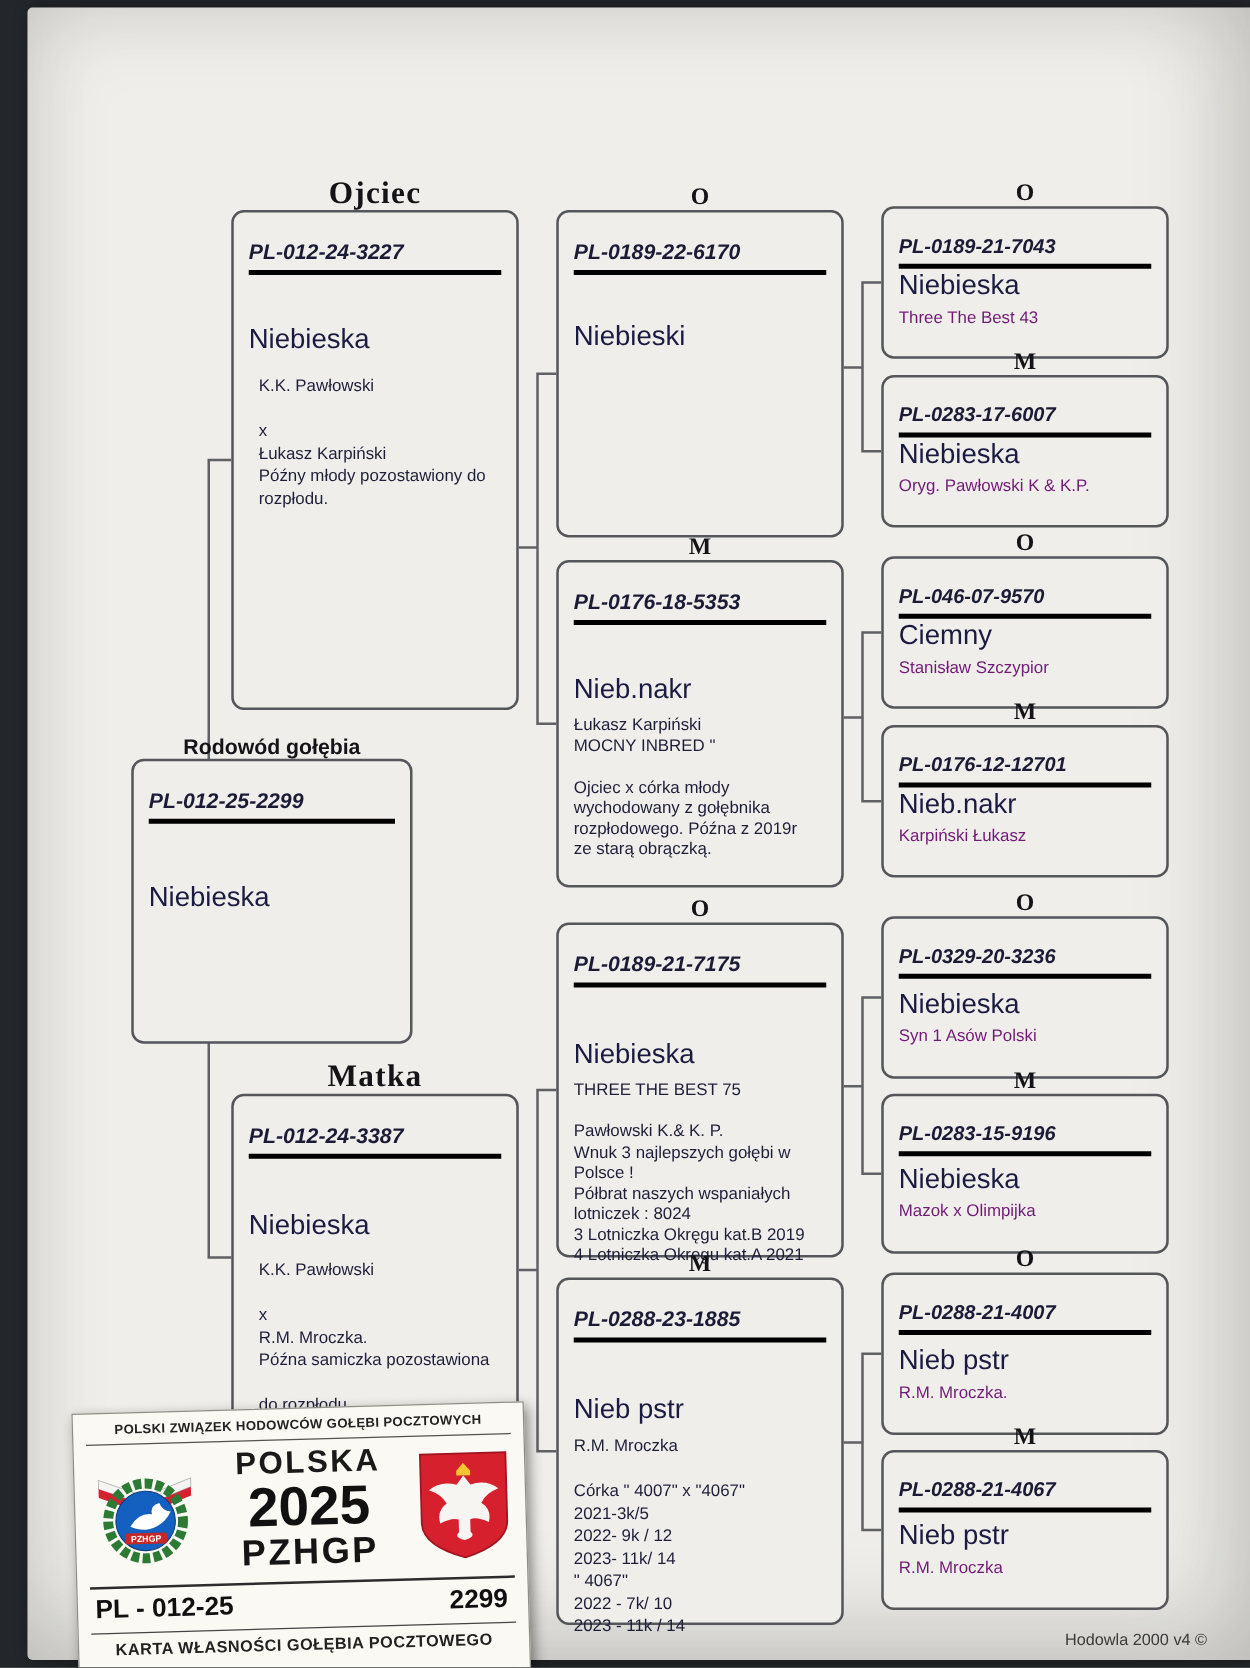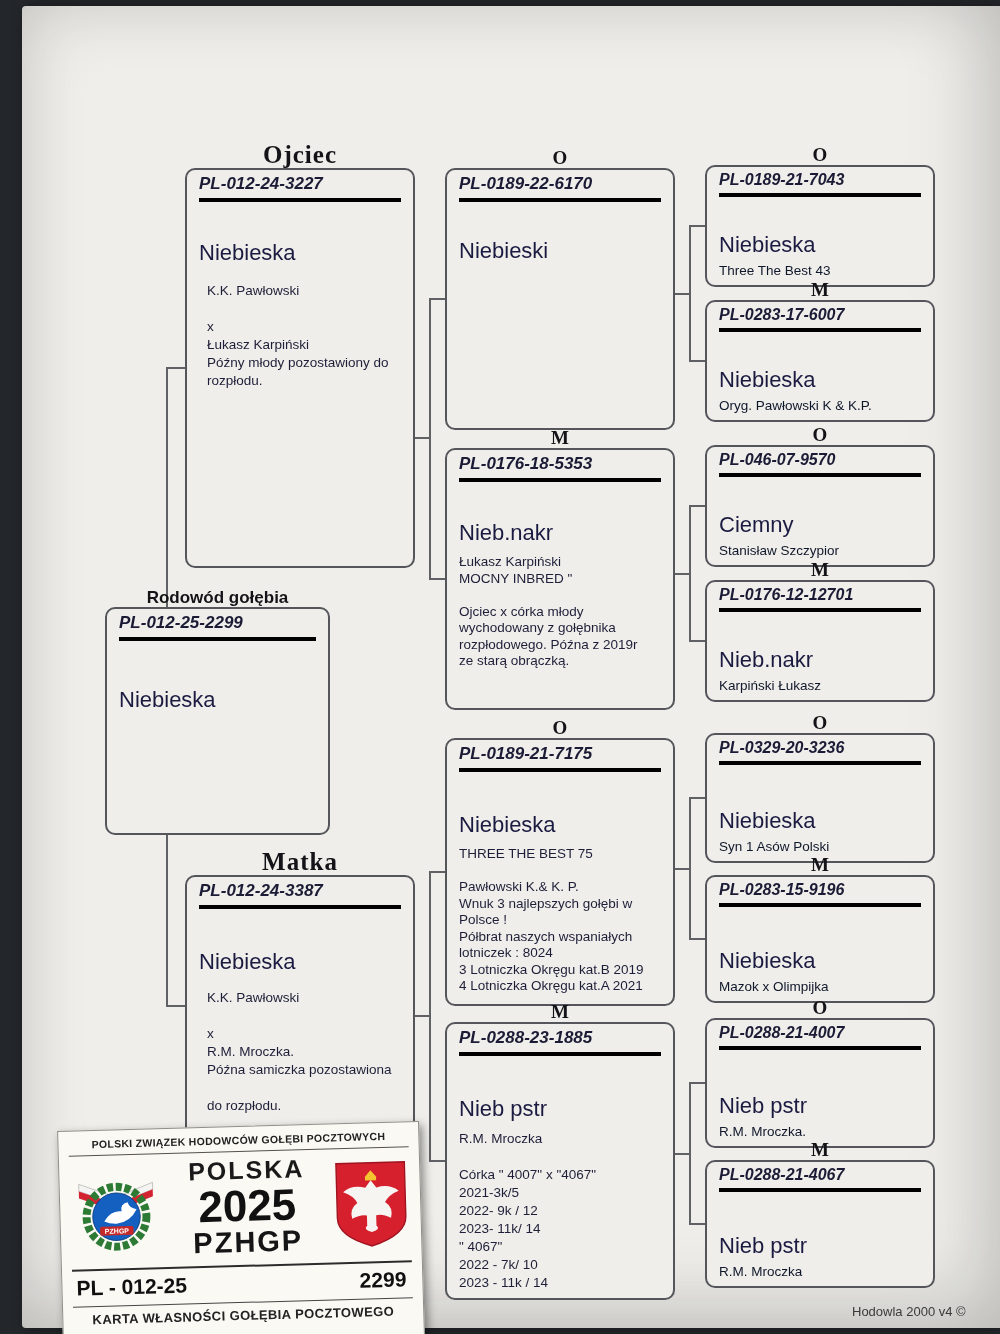--- a/index.html
+++ b/index.html
@@ -5,33 +5,33 @@
   html,body{margin:0;padding:0;background:#1b1e20;}
   .page{position:relative;width:1000px;height:1334px;overflow:hidden;background:#23262a;
         font-family:"Liberation Sans",sans-serif;}
   .paper{position:absolute;left:22px;top:6px;width:978px;height:1322px;background:#efeeea;
          border-radius:4px 0 0 4px;
          box-shadow:inset 0 0 70px rgba(0,0,0,.14), inset -25px -35px 80px rgba(0,0,0,.10), 4px 0 14px rgba(0,0,0,.4);}
   .title{position:absolute;left:158px;top:24px;margin:0;font-size:31px;font-weight:bold;color:#1c1c1c;
          letter-spacing:.5px;border-bottom:3px solid #26262a;padding-bottom:3px;font-family:"Liberation Sans",sans-serif;}
   .connectors{position:absolute;left:0;top:0;width:1000px;height:1334px;pointer-events:none;}
   .pbox{position:absolute;box-sizing:border-box;border:2px solid #54565b;border-radius:10px;
-        background:#efeeea;padding:4px 12px;color:#1d1d3c;}
+        background:#efeeea;padding:22px 12px;color:#1d1d3c;}
   .flexcol{display:flex;flex-direction:column;}
   .spacer{flex:1;}
   .box-label{position:absolute;bottom:100%;margin-bottom:1px;left:50%;transform:translateX(-50%);
              color:#141418;white-space:nowrap;}
   .label-serif-lg{font-family:"Liberation Serif",serif;font-weight:bold;font-size:25px;letter-spacing:1px;}
   .label-serif-sm{font-family:"Liberation Serif",serif;font-weight:bold;font-size:19px;}
   .label-sans{font-family:"Liberation Sans",sans-serif;font-weight:bold;font-size:17px;}
   .ring{font-style:italic;font-weight:bold;font-size:17px;color:#1b1b36;
         padding-bottom:4px;border-bottom:4px solid #000000;}
   .ring.sm{font-size:16px;}
   .color-word{font-size:22px;color:#1b1b42;}
-  .owner{font-size:13.5px;margin-top:5px;padding-bottom:3px;color:#0f172a;}
+  .owner{font-size:13.5px;margin-top:5px;padding-bottom:3px;color:#701a75;}
   .body{white-space:pre-line;font-size:13.5px;line-height:16.5px;color:#1e1e38;}
   .body.tall{line-height:18px;}
   .footer{position:absolute;left:852px;top:1304px;font-size:13px;color:#3a3a3a;}
   
   .card{position:absolute;left:60px;top:1126px;width:362px;height:214px;background:#faf9f4;
         border:1px solid #8f8f88;box-shadow:3px 4px 10px rgba(0,0,0,.45);transform:rotate(-1.6deg);
         box-sizing:border-box;padding:7px 10px 0 10px;color:#1c1c1c;}
   .card-header{font-size:10.5px;font-weight:bold;text-align:center;letter-spacing:.3px;
                padding-bottom:5px;border-bottom:1px solid #55524c;color:#222;}
   .card-mid{display:flex;align-items:center;justify-content:space-between;padding:6px 2px 2px 2px;}

